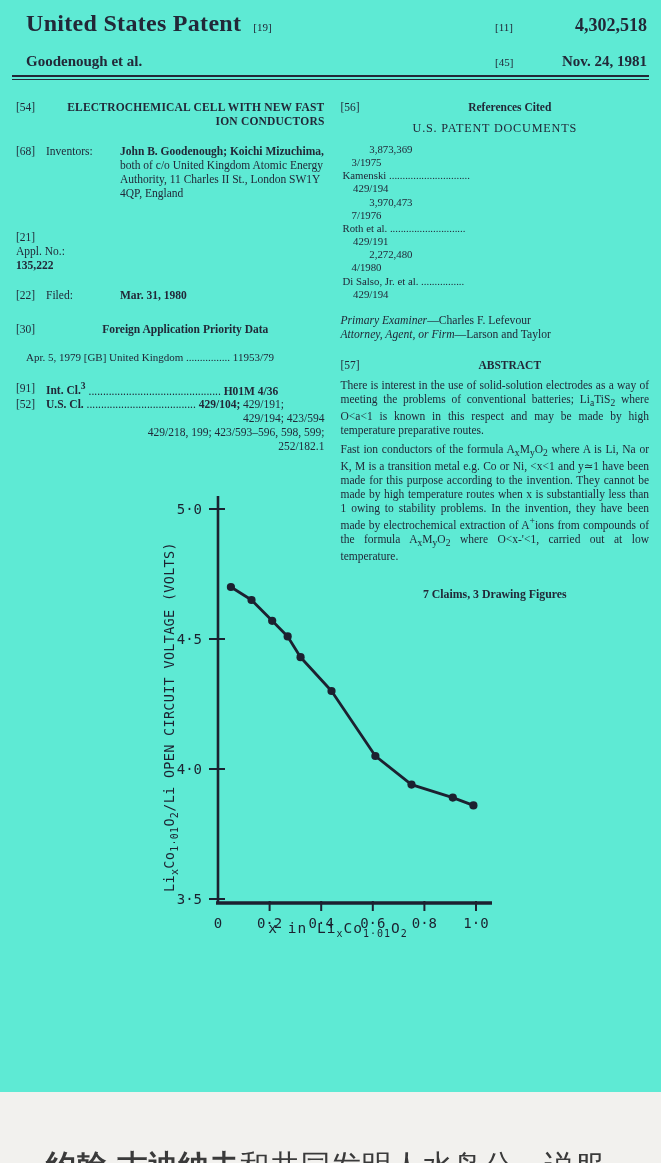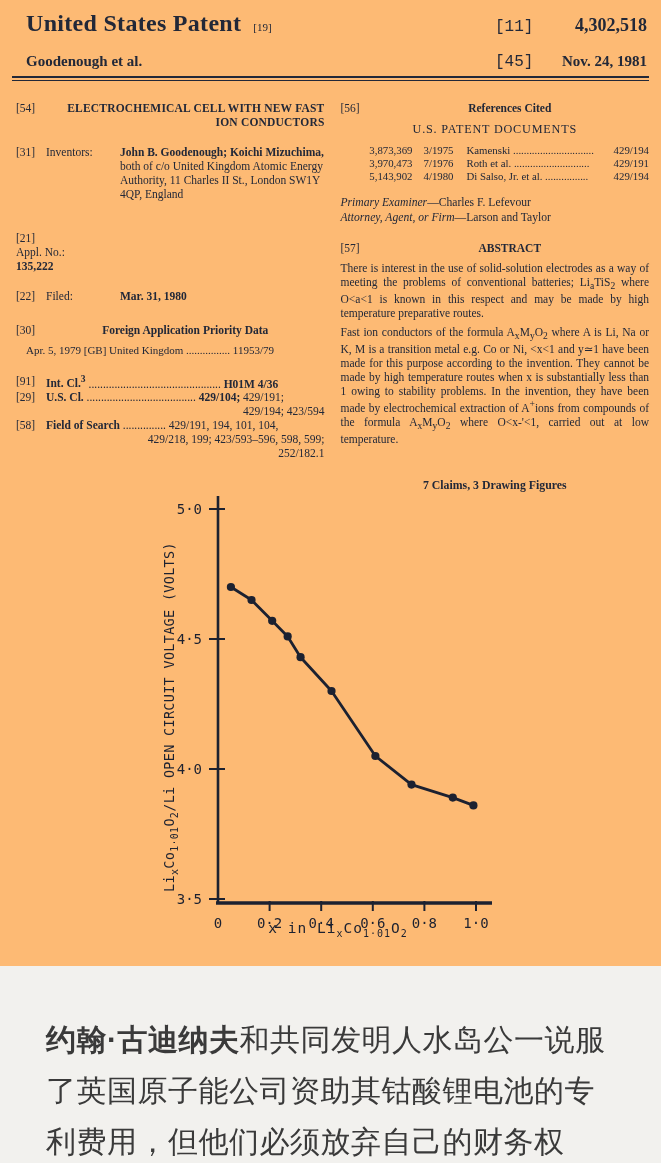--- a/index.html
+++ b/index.html
@@ -5,63 +5,63 @@
   html,body{margin:0;padding:0;}
   body{
     width:661px;height:1163px;
     background:#f2f1ee;
     font-family:"Liberation Serif", serif;
     color:#222838;
     -webkit-font-smoothing:antialiased;
   }
   .patent{
     position:relative;
-    width:661px;height:966px;
-    background:#fdba74;
+    width:661px;height:1092px;
+    background:#5eead4;
     overflow:hidden;
   }
   
   .hdr{padding:10px 14px 0 26px;}
   .hdr-row1{display:flex;justify-content:space-between;align-items:baseline;}
   .hdr-title-wrap{display:flex;align-items:baseline;}
   .hdr-title{font-size:24px;font-weight:bold;letter-spacing:.3px;}
   .hdr-kind{font-size:11px;margin-left:12px;}
   .hdr-right{display:flex;align-items:baseline;justify-content:space-between;width:152px;}
-  .hdr-bracket{font-size:16px;font-family:Liberation Mono, monospace;}
+  .hdr-bracket{font-size:11px;}
   .hdr-number{font-size:18px;font-weight:bold;}
   .hdr-row2{display:flex;justify-content:space-between;align-items:baseline;margin-top:16px;}
   .hdr-party{font-size:15px;font-weight:bold;}
   .hdr-date{font-size:15px;font-weight:bold;}
   .hdr-rule{margin:5px 12px 0 12px;border-top:2.5px solid #222838;}
   .hdr-rule2{margin:2px 12px 0 12px;border-top:1px solid #222838;}
   
   .cols{display:flex;gap:16px;padding:20px 12px 0 16px;}
   .col{flex:1;font-size:11.5px;line-height:1.22;}
   .row{display:flex;}
   .num{width:30px;flex:none;}
   .lbl{width:74px;flex:none;}
   .val{flex:1;}
   .bold{font-weight:bold;}
   .sec-title{flex:1;text-align:center;font-weight:bold;}
   .inv-title .val{font-weight:bold;letter-spacing:.2px;text-align:right;} .mt16{margin-top:16px;}
   .mt20{margin-top:20px;} .mt22{margin-top:30px;flex-direction:column;}
-  .priority-line{margin-top:7px;padding-left:10px;font-size:11px;}
+  .priority-line{margin-top:15px;padding-left:10px;font-size:11px;}
   .cont-right{text-align:right;padding-left:30px;}
   
   .refs-sub{text-align:center;font-size:12.2px;letter-spacing:.8px;margin-top:7px;}
   .ref-table{margin-top:7px;font-size:10.8px;}
-  .ref-row{display:flex;}
+  .ref-row{display:flex;flex-direction:column;}
   .ref-no{width:72px;text-align:right;flex:none;}
   .ref-date{width:52px;text-align:center;flex:none;}
   .ref-name{flex:1;padding-left:2px;overflow:hidden;white-space:nowrap;}
   .ref-class{width:48px;text-align:right;flex:none;}
   .examiners{margin-top:13px;font-size:11.6px;}
   .abs{margin-top:6px;text-align:justify;font-size:11.5px;}
   .abs + .abs{margin-top:5px;}
-  .claims{margin-top:32px;text-align:center;font-weight:bold;font-size:11.8px;}
+  .claims{margin-top:24px;text-align:center;font-weight:bold;font-size:11.8px;}
   
   .chart{position:absolute;left:130px;top:480px;width:420px;height:485px;}
   .chart svg{position:absolute;left:0;top:0;overflow:visible;}
   .chart svg text{font-family:"DejaVu Sans Mono", monospace;font-size:14px;fill:#1c2130;}
   .ylab{
     position:absolute;left:-138px;top:226px;width:360px;height:22px;
     transform:rotate(-90deg);
     text-align:center;
     font-family:"DejaVu Sans Mono", monospace;font-size:13.5px;color:#1c2130;
     letter-spacing:.3px;white-space:nowrap;
@@ -110,21 +110,21 @@
 
   <div class="cols">
 
     <div class="col">
       <div class="row inv-title">
         <span class="num">[54]</span>
         <span class="val">ELECTROCHEMICAL CELL WITH NEW FAST ION CONDUCTORS</span>
       </div>
 
       <div class="row mt16">
-        <span class="num">[31]</span>
+        <span class="num">[68]</span>
         <span class="lbl">Inventors:</span>
         <span class="val"><b>John B. Goodenough; Koichi Mizuchima,</b> both of c/o United Kingdom Atomic Energy Authority, 11 Charles II St., London SW1Y 4QP, England</span>
       </div>
 
       <div class="row mt22">
         <span class="num">[21]</span>
         <span class="lbl">Appl. No.:</span>
         <span class="val bold">135,222</span>
       </div>
 
@@ -139,29 +139,25 @@
         <span class="sec-title">Foreign Application Priority Data</span>
       </div>
       <div class="priority-line">Apr. 5, 1979 [GB]    United Kingdom ................ 11953/79</div>
 
       <div class="row mt16">
         <span class="num">[91]</span>
         <span class="val"><b>Int. Cl.<sup>3</sup></b> .............................................. <b>H01M 4/36</b></span>
       </div>
 
       <div class="row">
-        <span class="num">[29]</span>
+        <span class="num">[52]</span>
         <span class="val"><b>U.S. Cl.</b> ...................................... <b>429/104;</b> 429/191;</span>
       </div>
       <div class="cont-right">429/194; 423/594</div>
 
-      <div class="row">
-        <span class="num">[58]</span>
-        <span class="val"><b>Field of Search</b> ............... 429/191, 194, 101, 104,</span>
-      </div>
       <div class="cont-right">429/218, 199; 423/593–596, 598, 599;</div>
       <div class="cont-right">252/182.1</div>
     </div>
 
     <div class="col">
       <div class="row">
         <span class="num">[56]</span>
         <span class="sec-title">References Cited</span>
       </div>
       <div class="refs-sub">U.S. PATENT DOCUMENTS</div>
@@ -173,21 +169,21 @@
           <span class="ref-name">Kamenski ..............................</span>
           <span class="ref-class">429/194</span>
         </div>
         <div class="ref-row">
           <span class="ref-no">3,970,473</span>
           <span class="ref-date">7/1976</span>
           <span class="ref-name">Roth et al. ............................</span>
           <span class="ref-class">429/191</span>
         </div>
         <div class="ref-row">
-          <span class="ref-no">5,143,902</span>
+          <span class="ref-no">2,272,480</span>
           <span class="ref-date">4/1980</span>
           <span class="ref-name">Di Salso, Jr. et al. ................</span>
           <span class="ref-class">429/194</span>
         </div>
       </div>
 
       <div class="examiners">
         <div><i>Primary Examiner</i>—Charles F. Lefevour</div>
         <div><i>Attorney, Agent, or Firm</i>—Larson and Taylor</div>
       </div>

